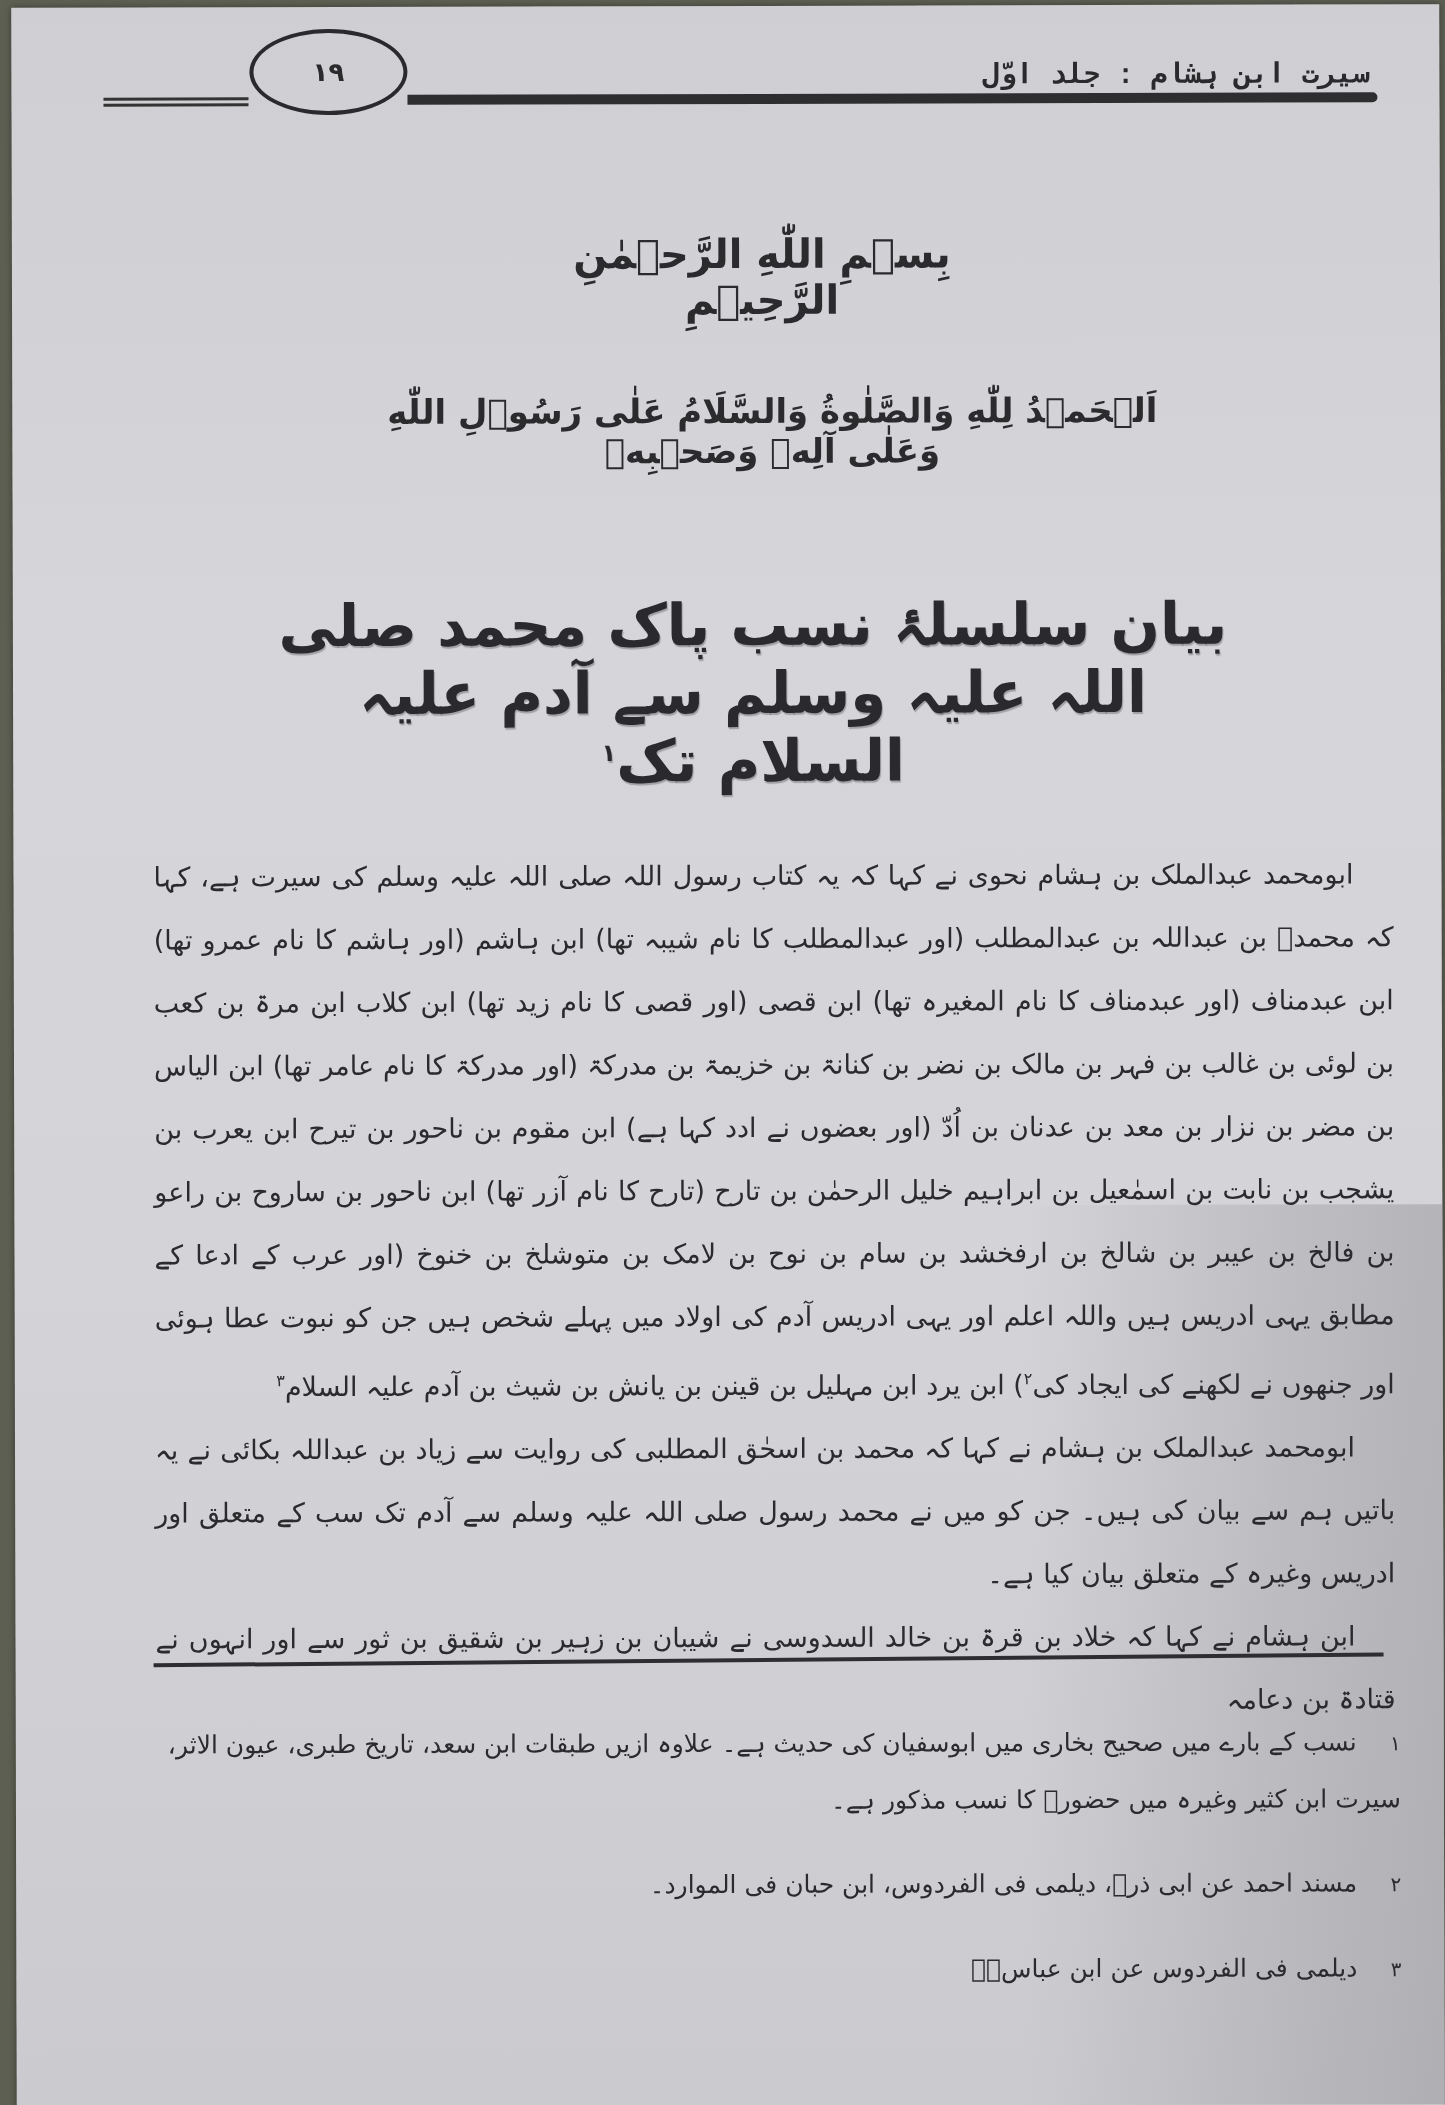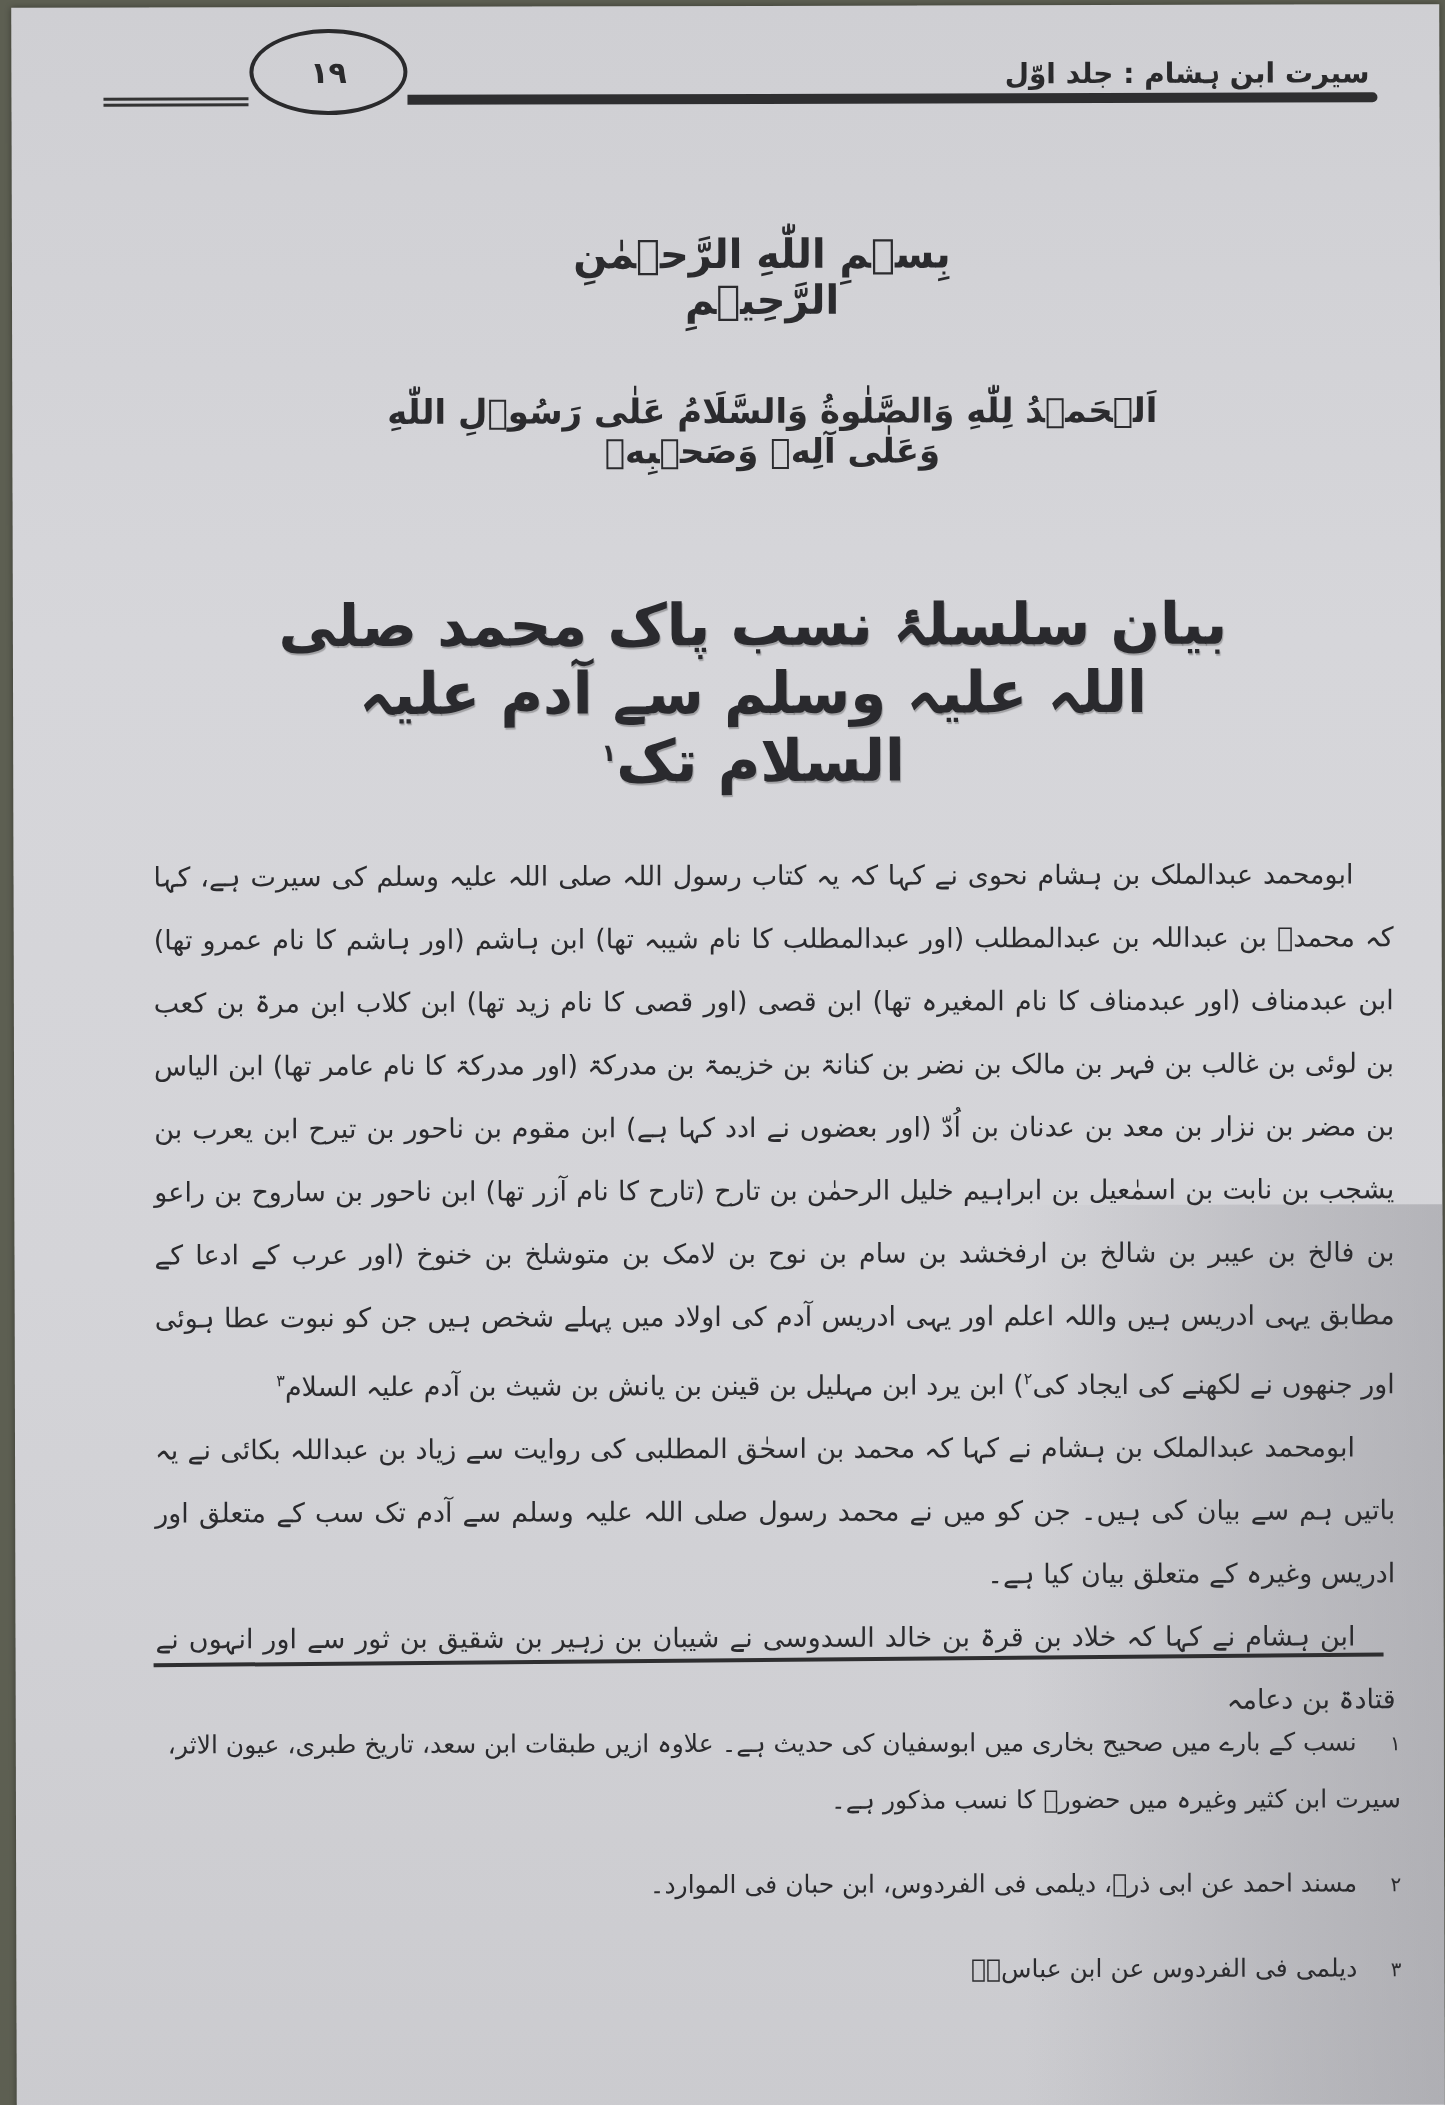--- a/index.html
+++ b/index.html
@@ -35,20 +35,21 @@
       color: #2b2b2e;
     }
     
     .running-head {
       position: absolute;
       right: 70px;
       top: 52px;
       font-size: 28px;
       font-weight: bold;
       color: #2a2a2c;
+      font-family: Liberation Mono, monospace;
     }
     .head-rule-left {
       position: absolute;
       left: 92px;
       top: 90px;
       width: 145px;
       height: 9px;
       border-top: 3px solid #333;
       border-bottom: 3px solid #333;
       box-sizing: border-box;
@@ -68,21 +69,21 @@
       top: 22px;
       width: 158px;
       height: 86px;
       border: 4px solid #2a2a2c;
       border-radius: 50%;
       box-sizing: border-box;
       display: flex;
       align-items: center;
       justify-content: center;
       font-family: "DejaVu Sans", sans-serif;
-      font-size: 30px;
+      font-size: 26px;
       font-weight: bold;
       color: #2a2a2c;
     }
     .basmala {
       position: absolute;
       left: 500px;
       top: 225px;
       width: 500px;
       text-align: center;
       font-size: 40px;

